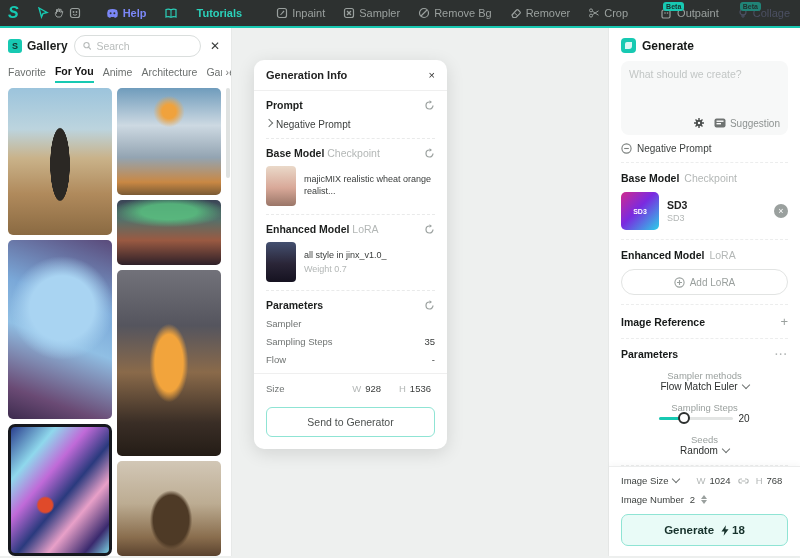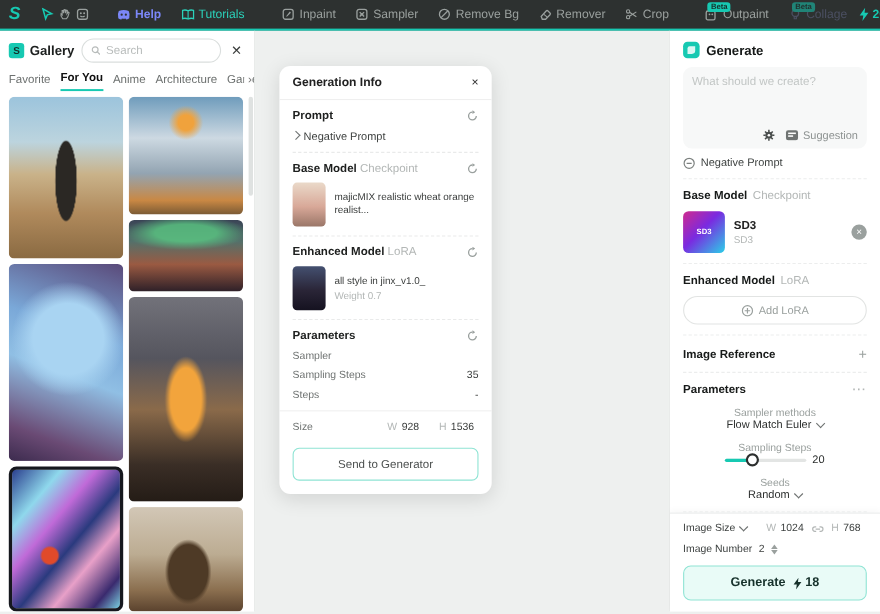--- a/index.html
+++ b/index.html
@@ -8,21 +8,21 @@
   
   .topbar { height:28px; background:#2d3130; display:flex; align-items:center; color:#c9cccb;
             border-bottom:2px solid #17c9b2; padding:0 8px; gap:4px; font-size:11px; }
   .tb-logo { width:20px; height:20px; display:flex; align-items:center; justify-content:center;
              color:#17c9b2; font-weight:bold; font-size:16px; font-style:italic; }
   .tb-sep { width:1px; height:14px; background:#4a4e4d; margin:0 5px; }
   .tb-tool { width:22px; height:20px; display:flex; align-items:center; justify-content:center; border-radius:4px; }
   .tb-item { display:flex; align-items:center; gap:4px; padding:0 7px; height:20px; white-space:nowrap; position:relative; }
   .tb-item svg { flex:0 0 auto; }
   .help-txt { color:#7b87f7; font-weight:bold; }
-  .tut-txt { color:#2bd1ba; font-weight:normal; }
+  .tut-txt { color:#2bd1ba; font-weight:bold;margin-left:16px; }
   .dim { color:#9aa09e; }
   .disabled { color:#63688a; opacity:.55; }
   .beta { position:absolute; top:-1px; left:10px; background:#17c9b2; color:#17302c; font-size:7px;
           font-weight:bold; border-radius:3px; padding:0 3px; line-height:9px; }
   .credits { color:#17c9b2; font-weight:bold; display:flex; align-items:center; gap:3px; margin-left:auto; }
   .toggle { width:36px; height:17px; border-radius:9px; background:#17c9b2; position:relative; margin-right:10px; }
   .chev { width:6px; height:6px; border-right:1.5px solid #b9bcbb; border-bottom:1.5px solid #b9bcbb;
           transform:rotate(45deg); display:inline-block; margin-top:-3px; }
 
   
@@ -372,21 +372,21 @@
         </div>
         <div class="m-kv">
           <span>Sampler</span>
           <span class="v"></span>
         </div>
         <div class="m-kv">
           <span>Sampling Steps</span>
           <span class="v">35</span>
         </div>
         <div class="m-kv">
-          <span>Steps</span>
+          <span>Flow</span>
           <span class="v">-</span>
         </div>
       </div>
 
       <div class="m-size">
         <span>Size</span>
         <span class="wl">W</span>
         <span class="val">928</span>
         <span class="hl">H</span>
         <span class="val">1536</span>

